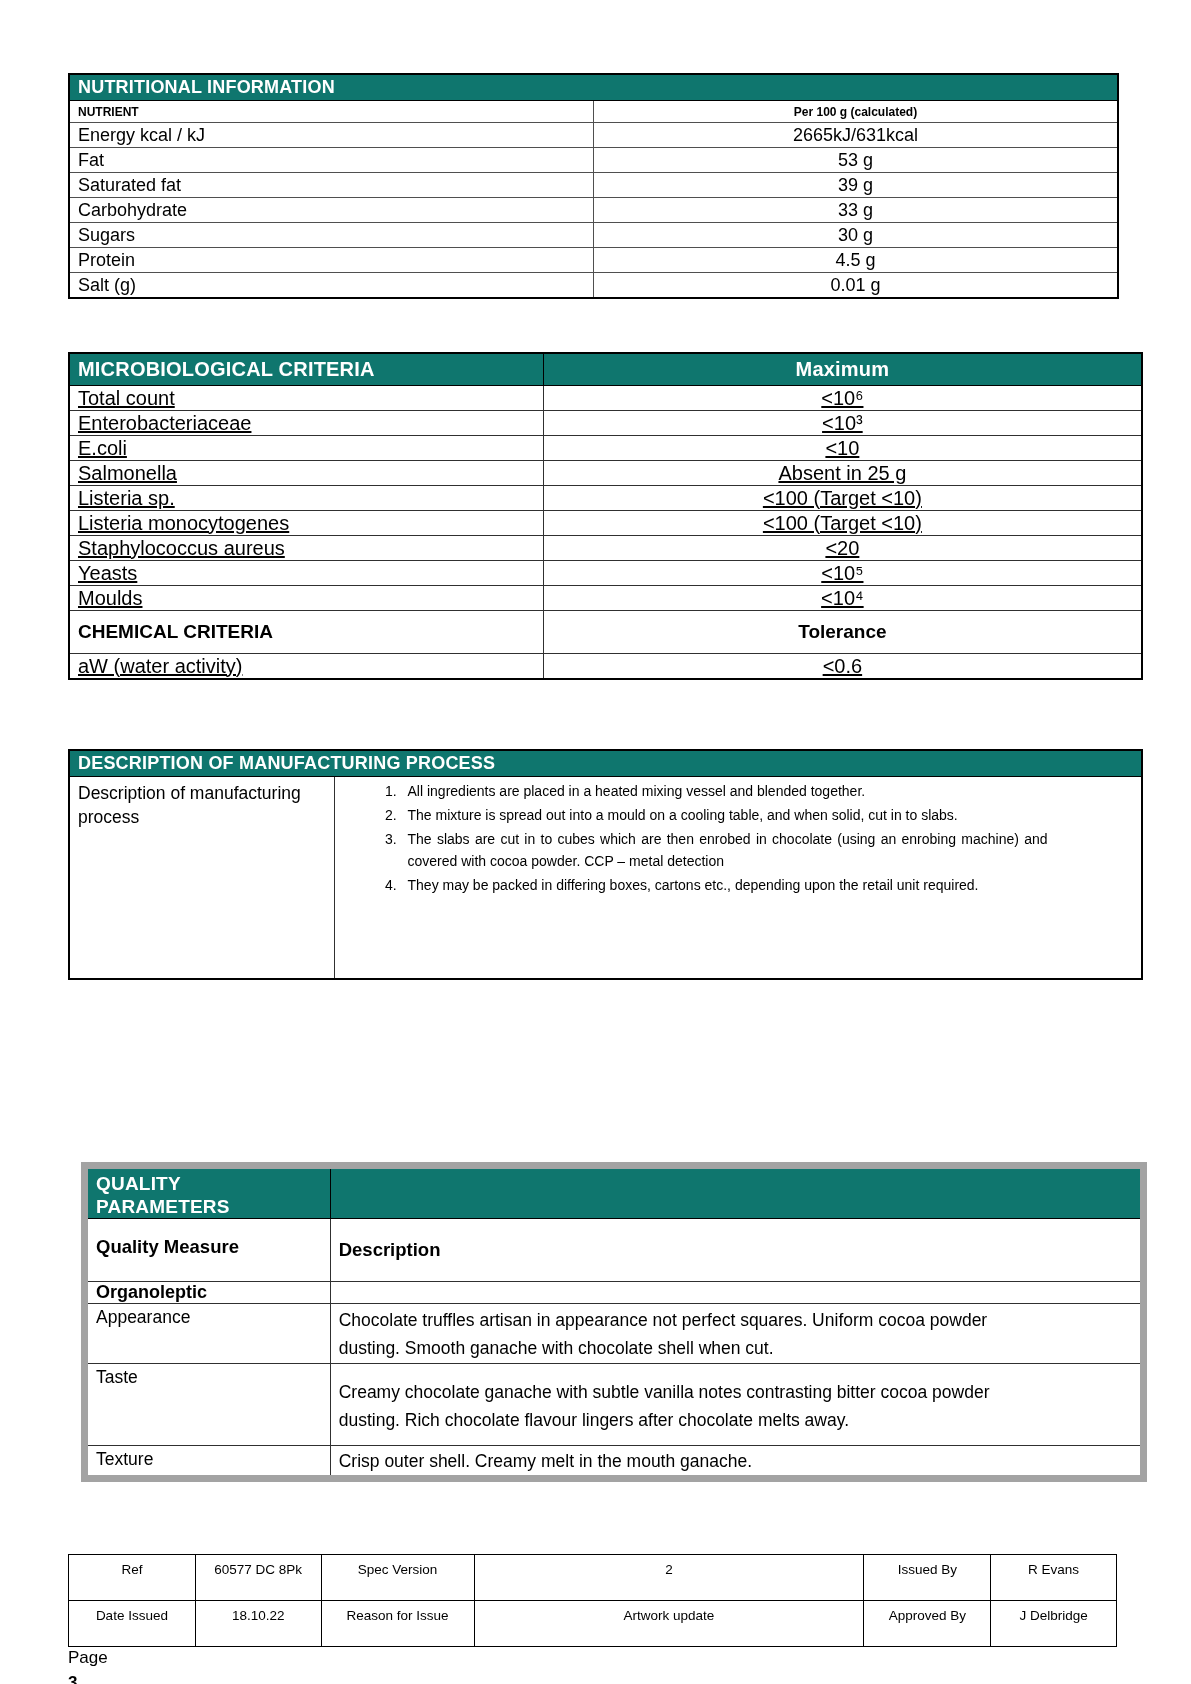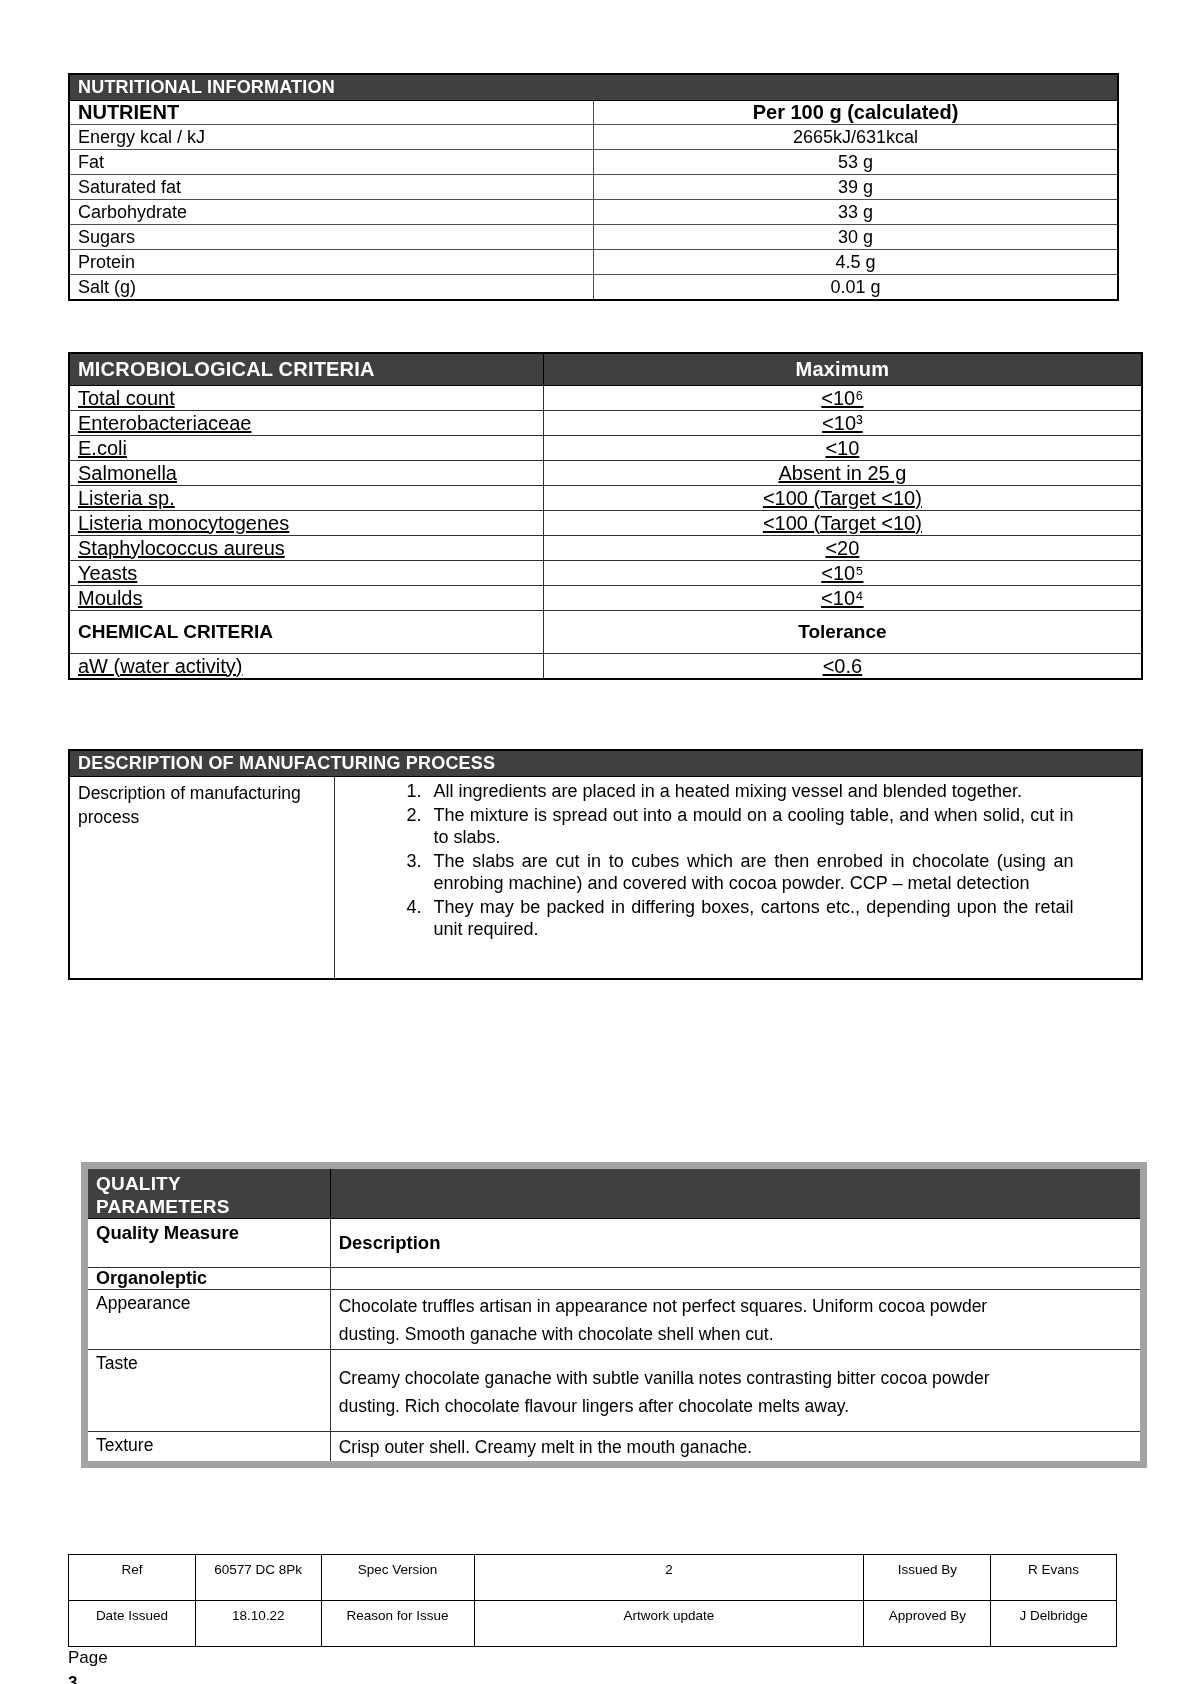--- a/index.html
+++ b/index.html
@@ -1,55 +1,55 @@
 <!DOCTYPE html>
 <html><head>
 <meta charset="utf-8">
 <style>
   html,body{margin:0;padding:0;background:#ffffff;}
   body{width:1191px;height:1684px;position:relative;font-family:"Liberation Sans",sans-serif;color:#000;}
   table{border-collapse:collapse;table-layout:fixed;position:absolute;background:#fff;}
   td{padding:0 8px;vertical-align:middle;overflow:hidden;}
 
   
-  .bar{background:#404040;color:#fff;font-weight:bold;font-size:20px;letter-spacing:.2px;}
+  .bar{background:#0f766e;color:#fff;font-weight:bold;font-size:20px;letter-spacing:.2px;}
 
   
   .t-nutrition{left:68px;top:73px;width:1051px;border:2px solid #000;}
   .t-nutrition td{border:1px solid #4f4f4f;font-size:18px;}
   .t-nutrition .bar-row td{height:25px;border-color:#000;}
-  .t-nutrition .sub-row td{height:21px;font-weight:bold;font-size:20px;}
+  .t-nutrition .sub-row td{height:21px;font-weight:bold;font-size:12px;}
   .t-nutrition .d-row td{height:24px;}
   .val{text-align:center;}
 
   
   .t-micro{left:68px;top:352px;width:1075px;border:2px solid #000;}
   .t-micro td{border:1px solid #303030;font-size:20px;}
   .t-micro .bar-row td{height:31px;border-color:#000;}
   .t-micro .bar-row td.val{border-left:1px solid #8a8a8a;}
   .t-micro .d-row td{height:24px;text-decoration:underline;}
   .t-micro .chem-row td{height:42px;font-weight:bold;font-size:19px;}
 
   
   .t-process{left:68px;top:749px;width:1075px;border:2px solid #000;}
   .t-process td{border:1px solid #303030;font-size:18px;}
   .t-process .bar-row td{height:25px;border-color:#000;}
   .t-process .body-row td{height:201px;vertical-align:top;}
   .proc-label{padding-top:4px;font-size:17.5px;line-height:24px;width:100%;}
   .t-process ol{margin:3px 0 0 0;padding-left:58px;}
-  .t-process li{font-size:18px;line-height:22px;margin-bottom:2px;padding-left:7px;
-                text-align:justify;max-width:640px;margin-left:26px;}
+  .t-process li{font-size:14px;line-height:22px;margin-bottom:2px;padding-left:7px;
+                text-align:justify;max-width:640px;}
 
   
   .t-quality{left:81px;top:1162px;width:1066px;border:7px solid #a3a3a3;}
   .t-quality td{border:1px solid #303030;font-size:18px;}
   .t-quality .bar-row td{height:46px;vertical-align:top;padding-top:3px;border-color:#000;font-size:19px;line-height:23px;}
   .t-quality .bar-row td.bar-right{border-left:1px solid #8a8a8a;}
   .t-quality .qm-row td{height:45px;font-weight:bold;font-size:18.5px;}
-  .t-quality .qm-row .qm-label{vertical-align:top;padding-top:3px;}
+  .t-quality .qm-row .qm-label{vertical-align:top;padding-top:17px;}
   .t-quality .org-row td{height:21px;font-weight:bold;}
   .t-quality .app-row td{height:56px;}
   .t-quality .taste-row td{height:78px;}
   .t-quality .tex-row td{height:26px;margin-left:40px;}
   .t-quality .q-label{vertical-align:top;padding-top:3px;font-size:17.5px;}
   .q-par{font-size:17.5px;line-height:28px;max-width:655px;}
   .taste-row .q-par{padding-top:2px;}
 
   
   .t-footer{left:68px;top:1554px;width:1049px;border:1px solid #000;}

